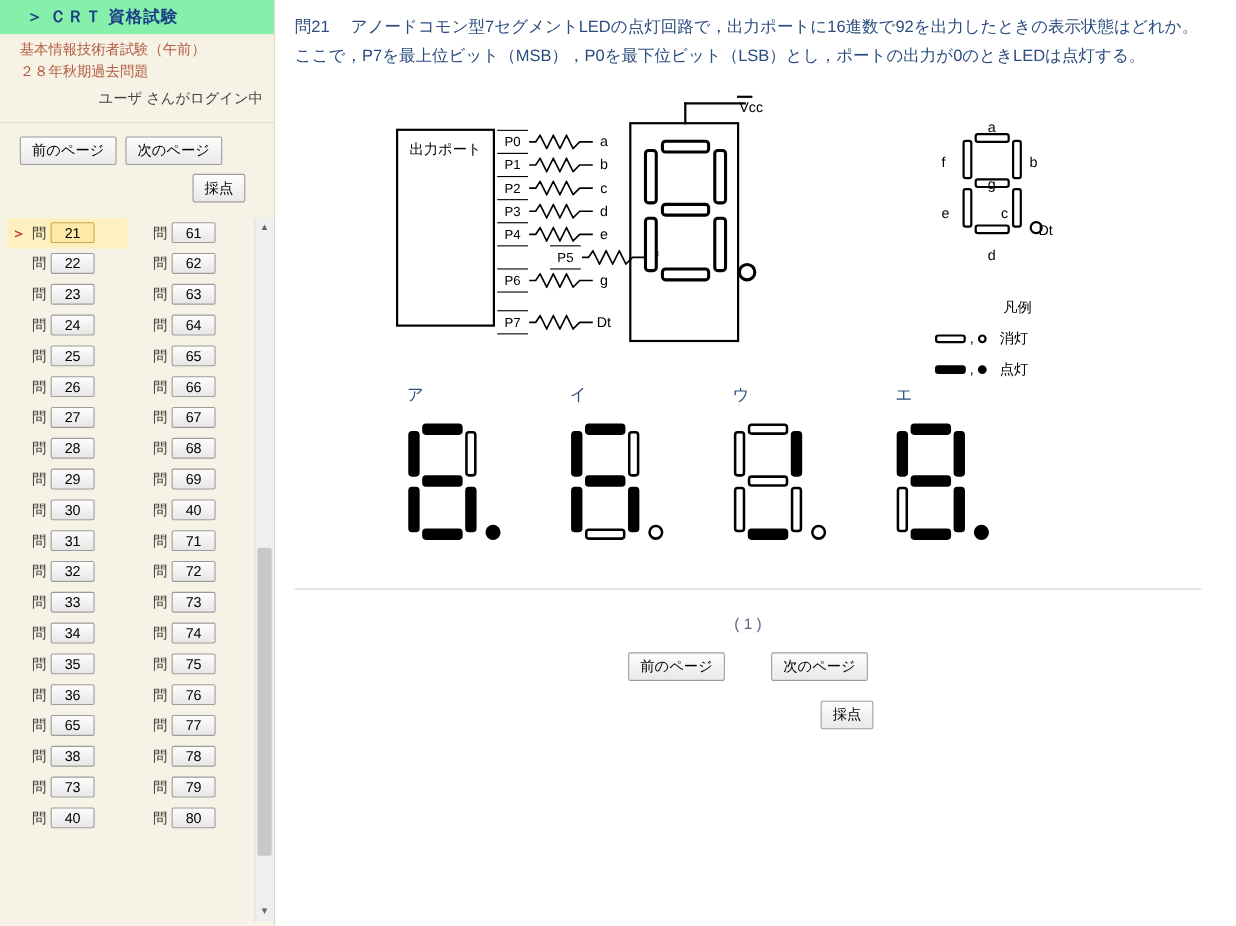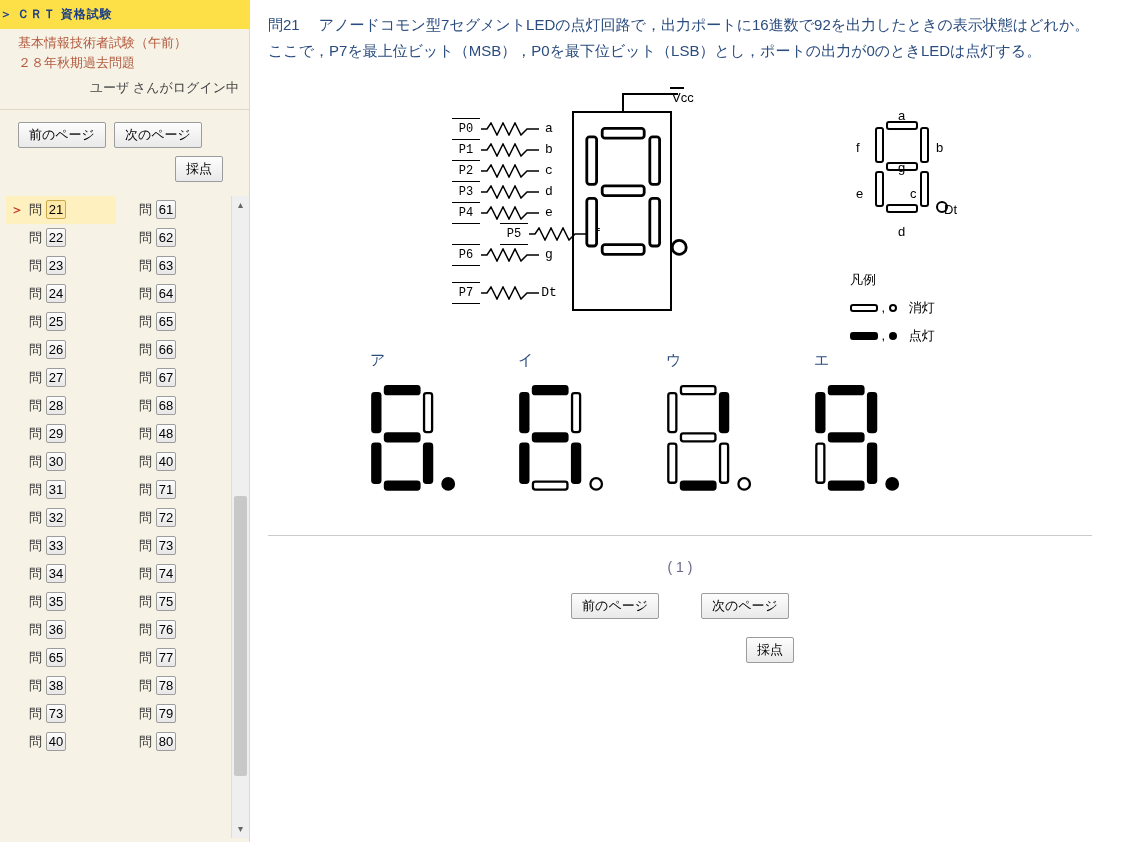--- a/index.html
+++ b/index.html
@@ -1,33 +1,33 @@
 <!DOCTYPE html>
 <html><head>
   <meta charset="utf-8">
   <style>
     * { box-sizing: border-box; margin: 0; padding: 0; }
     body { font-family: "Meiryo", "MS PGothic", sans-serif; font-size: 13px; background: #fff; color: #333; }
     .layout { display: flex; width: 1124px; height: 842px; overflow: hidden; }
     .sidebar { width: 250px; background: #f6f2e6; border-right: 1px solid #e0d8c3; display: flex; flex-direction: column; }
-    .sidebar-header { background: #fde047; padding: 6px 0; color: #1a3e87; font-weight: bold; font-size: 12px; letter-spacing: 1px; }
+    .sidebar-header { background: #86efac; padding: 6px 24px; color: #1a3e87; font-weight: bold; font-size: 15px; letter-spacing: 1px; }
     .sidebar-sub { padding: 4px 12px 2px 18px; color: #b35b3f; font-size: 13px; line-height: 1.5; }
     .login-status { text-align: right; padding: 4px 10px 8px 10px; color: #444; font-size: 13px; line-height: 1.6; }
     .sidebar-divider { border-top: 1px solid #e0d8c3; margin: 2px 0 6px 0; }
     .pager-row { display: flex; gap: 8px; padding: 6px 10px 4px 18px; }
     .score-row { display: flex; justify-content: flex-end; padding: 4px 26px 10px 10px; }
     button.btn { font-family: inherit; font-size: 13px; background: linear-gradient(#fdfdfd,#e9e9e9); border: 1px solid #9c9c9c; border-radius: 2px; padding: 3px 10px; cursor: pointer; }
     .qlist-wrap { flex: 1; display: flex; padding: 4px 0 4px 6px; overflow: hidden; }
     .qlist-cols { flex: 1; display: flex; overflow-y: auto; overflow-x: hidden; }
     .qcol { width: 110px; }
     .qrow { display: flex; align-items: center; height: 28px; padding-left: 4px; }
     .qrow.active { background: #fff0bf; }
     .qmark { width: 14px; color: #c04030; font-weight: bold; text-align: center; }
     .qlabel { width: 22px; text-align: right; padding-right: 4px; color: #333; }
-    .qbtn { font-family: inherit; font-size: 13px; width: 20px; padding: 1px 0; background: linear-gradient(#fdfdfd,#e7e7e7); border: 1px solid #9c9c9c; border-radius: 2px; cursor: pointer; text-align: center; }
+    .qbtn { font-family: inherit; font-size: 13px; width: 40px; padding: 1px 0; background: linear-gradient(#fdfdfd,#e7e7e7); border: 1px solid #9c9c9c; border-radius: 2px; cursor: pointer; text-align: center; }
     .qbtn.active { background: #ffe9a8; border-color: #caa94a; }
     
     .scrolltrack { width: 18px; background: #efefef; border-left: 1px solid #ddd; position: relative; }
     .scrollthumb { position: absolute; left: 2px; right: 2px; top: 300px; height: 280px; background: #c8c8c8; border-radius: 2px; }
     .scrollarrow { position: absolute; left: 0; right: 0; height: 18px; text-align: center; font-size: 10px; color: #666; line-height: 18px; }
     .scrollarrow.up { top: 0; } .scrollarrow.down { bottom: 0; }
 
     .main { flex: 1; padding: 12px 32px 20px 18px; overflow: auto; color: #2b4c7e; font-size: 15px; line-height: 1.7; }
     .question-text { margin-bottom: 24px; }
     .diagram-area { margin: 0 auto 30px auto; width: 700px; }
@@ -54,21 +54,21 @@
     .dot { position: absolute; right: -18px; bottom: 0; width: 12px; height: 12px; border: 2px solid #000; border-radius: 50%; background: #fff; }
     .dot.on { background: #000; }
 
     .choice-row { display: flex; align-items: flex-start; gap: 92px; padding-left: 40px; margin-bottom: 10px; }
     .choice { display: flex; flex-direction: column; align-items: flex-start; gap: 12px; }
     .choice-label { color: #2b4c7e; font-size: 15px; }
 
     
     .circuit { position: relative; width: 700px; height: 260px; color: #000; font-size: 13px; }
     .portbox { position: absolute; left: 30px; top: 30px; width: 90px; height: 180px; border: 2px solid #000; display: flex; align-items: flex-start; justify-content: center; padding-top: 6px; font-size: 13px; }
-    .pinrow { position: absolute; left: 122px; height: 20px; display: flex; align-items: center; font-family: Liberation Mono, monospace; }
+    .pinrow { position: absolute; left: 122px; height: 20px; display: flex; align-items: center; }
     .pinlabel { width: 28px; border-top: 1px solid #000; border-bottom: 1px solid #000; text-align: center; font-size: 12px; background:#fff; }
     .resistor { width: 58px; height: 14px; margin: 0 1px; }
     .seglabel { width: 18px; text-align: center; font-size: 13px; }
     .ledbox { position: absolute; left: 242px; top: 24px; width: 100px; height: 200px; border: 2px solid #000; padding: 14px 10px 10px 10px; }
     .vcc { position: absolute; left: 342px; top: 0; font-size: 13px; }
     .vccline { position: absolute; left: 292px; top: 6px; width: 56px; height: 20px; border-top: 2px solid #000; border-left: 2px solid #000; }
     .vcctick { position: absolute; left: 340px; top: 0; width: 14px; border-top: 2px solid #000; }
     .legendbox { position: absolute; right: 30px; top: 26px; width: 150px; font-size: 13px; color:#000; }
     .legend-seg { display:inline-block; vertical-align:middle; margin-right:6px; }
     .legend-row { margin: 6px 0; display:flex; align-items:center; gap:6px; }
@@ -234,21 +234,21 @@
               <button class="qbtn">67</button>
             </div>
             <div class="qrow">
               <span class="qmark"></span>
               <span class="qlabel">問</span>
               <button class="qbtn">68</button>
             </div>
             <div class="qrow">
               <span class="qmark"></span>
               <span class="qlabel">問</span>
-              <button class="qbtn">48</button>
+              <button class="qbtn">69</button>
             </div>
             <div class="qrow">
               <span class="qmark"></span>
               <span class="qlabel">問</span>
               <button class="qbtn">40</button>
             </div>
             <div class="qrow">
               <span class="qmark"></span>
               <span class="qlabel">問</span>
               <button class="qbtn">71</button>
@@ -309,20 +309,23 @@
   </aside>
 
   <main class="main">
     <div class="question-text">
       <span>問21</span>
       　<span>アノードコモン型7セグメントLEDの点灯回路で，出力ポートに16進数で92を出力したときの表示状態はどれか。ここで，P7を最上位ビット（MSB），P0を最下位ビット（LSB）とし，ポートの出力が0のときLEDは点灯する。</span>
     </div>
 
     <div class="diagram-area">
       <div class="circuit">
+        <div class="portbox">
+            <span>出力ポート</span>
+          </div>
         <div id="pinrows">
             <div class="pinrow" style="top: 32px;">
               <span class="pinlabel">P0</span>
               <svg class="resistor" viewBox="0 0 58 14">
                 <polyline points="0,7 6,7 10,1 16,13 22,1 28,13 34,1 40,13 46,7 58,7" fill="none" stroke="#000" stroke-width="1.5"></polyline>
               </svg>
               <span class="seglabel">a</span>
             </div>
             <div class="pinrow" style="top: 53px;">
               <span class="pinlabel">P1</span>
@@ -386,21 +389,21 @@
             <div id="mini-seg" style="position:absolute; left:24px; top:8px;"><span class="sevenseg" style="transform: scale(1); transform-origin: left top;"><span class="seg h a"></span><span class="seg v b"></span><span class="seg v c"></span><span class="seg h d"></span><span class="seg v e"></span><span class="seg v f"></span><span class="seg h g"></span><span class="dot"></span></span></div>
             <span class="mini-label" style="left:48px; top:-8px;">a</span>
             <span class="mini-label" style="left:86px; top:24px;">b</span>
             <span class="mini-label" style="left:60px; top:70px;">c</span>
             <span class="mini-label" style="left:48px; top:108px;">d</span>
             <span class="mini-label" style="left:6px; top:70px;">e</span>
             <span class="mini-label" style="left:6px; top:24px;">f</span>
             <span class="mini-label" style="left:48px; top:44px;">g</span>
             <span class="mini-label" style="left:94px; top:86px;">Dt</span>
           </div>
-          <div style="margin-bottom:4px;margin-top:36px;">凡例</div>
+          <div style="text-align:center; margin-bottom:4px;margin-top:36px;">凡例</div>
           <div class="legend-row">
             <span class="legend-seg"><span style="display:inline-block;width:28px;height:8px;border:2px solid #000;border-radius:3px;background:#fff;"></span> , <span style="display:inline-block;width:8px;height:8px;border:2px solid #000;border-radius:50%;background:#fff;"></span></span>
             <span>消灯</span>
           </div>
           <div class="legend-row">
             <span class="legend-seg"><span style="display:inline-block;width:28px;height:8px;border:2px solid #000;border-radius:3px;background:#000;"></span> , <span style="display:inline-block;width:8px;height:8px;border:2px solid #000;border-radius:50%;background:#000;"></span></span>
             <span>点灯</span>
           </div>
         </div>
       </div>

